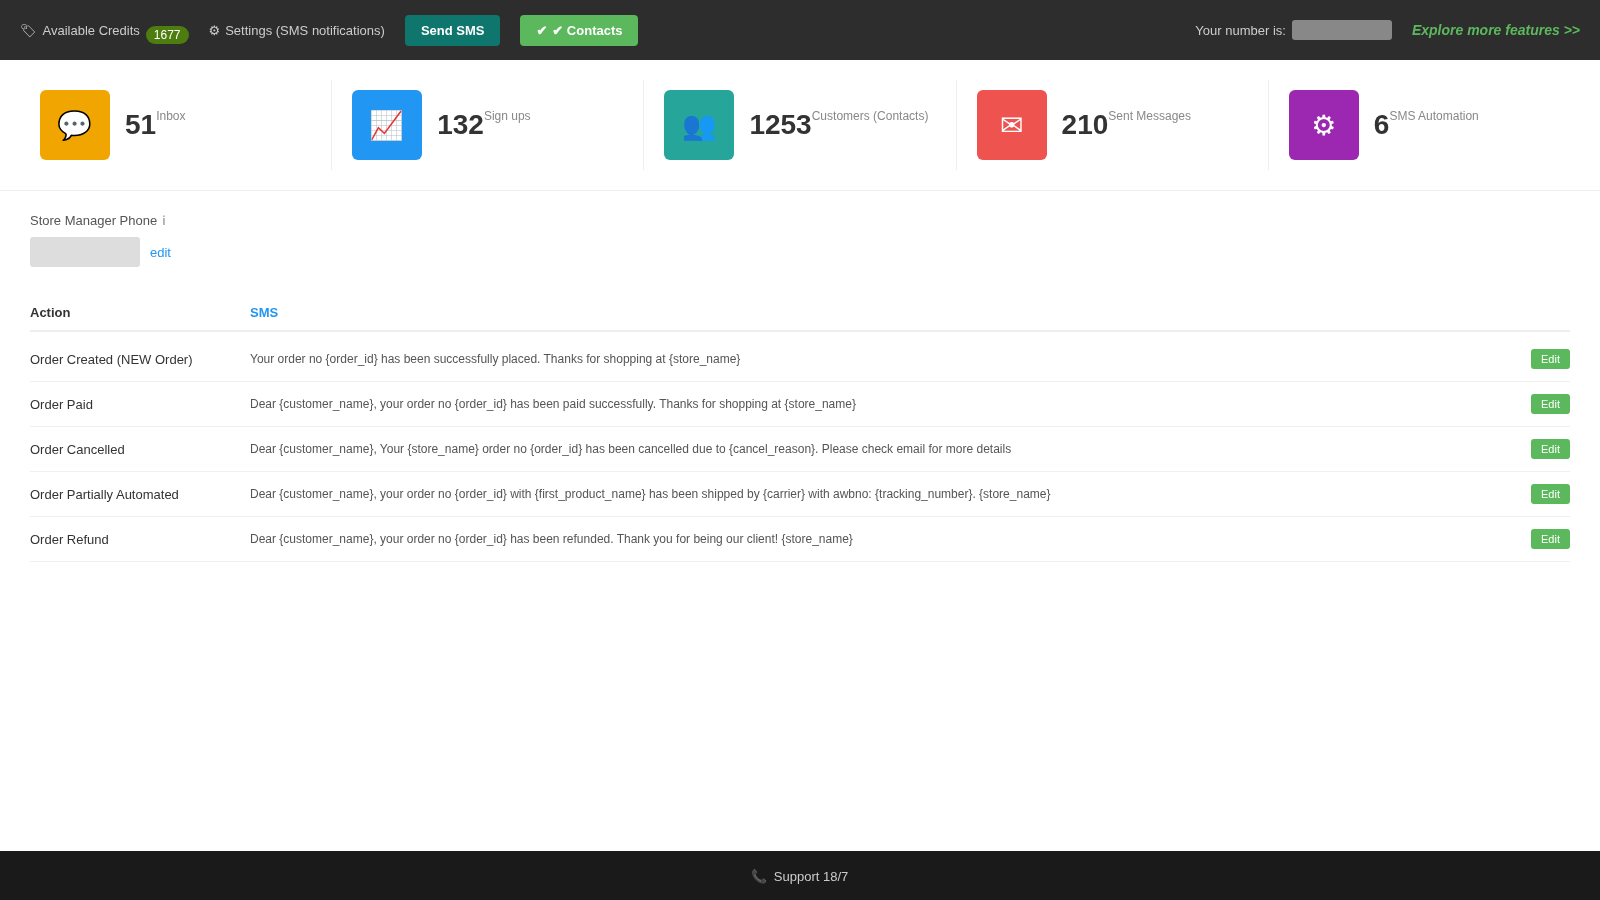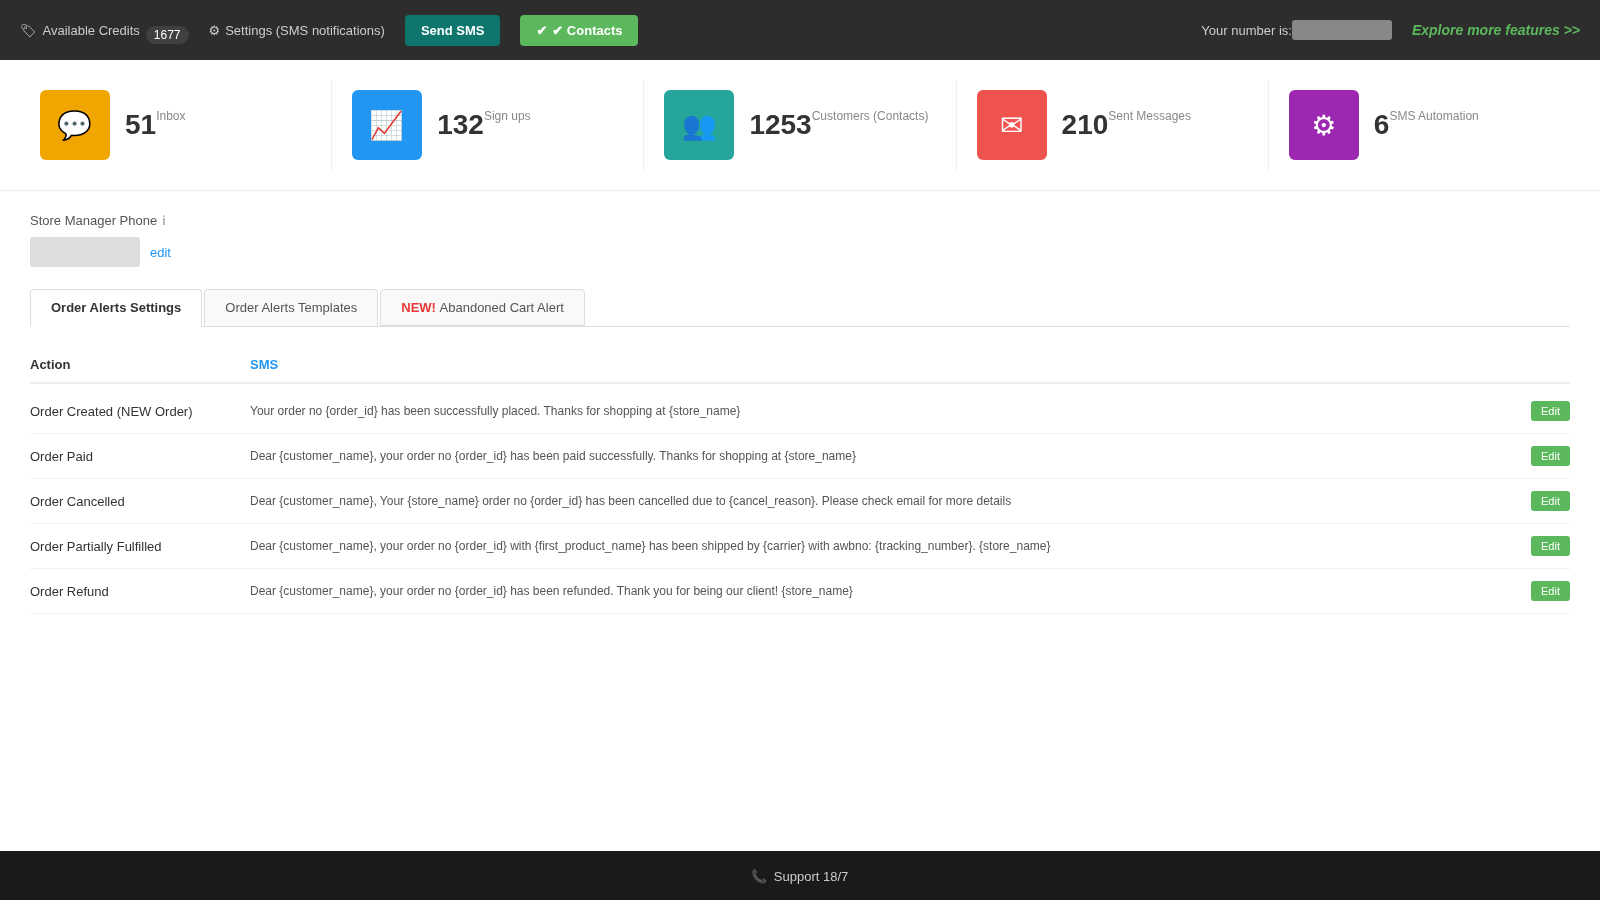--- a/index.html
+++ b/index.html
@@ -13,40 +13,40 @@
       align-items: center;
       padding: 0 20px;
       gap: 20px;
     }
     .topnav-left { display: flex; align-items: center; gap: 20px; flex: 1; }
     .credits-badge {
       display: flex; align-items: center; gap: 6px;
       color: #ccc; font-size: 13px;
     }
     .credits-badge .badge {
-      background: #404040; color: #fff;
+      background: #4d7c0f; color: #fff;
       border-radius: 10px; padding: 2px 8px; font-size: 12px; margin-top: 10px;
     }
     .settings-link {
       color: #ccc; font-size: 13px; display: flex; align-items: center; gap: 5px;
     }
     .btn-send-sms {
       background: #0f766e; color: #fff; border: none;
       padding: 8px 16px; border-radius: 4px; cursor: pointer; font-size: 13px;
       font-weight: bold;
     }
     .btn-upgrade {
       background: #5cb85c; color: #fff; border: none;
       padding: 8px 16px; border-radius: 4px; cursor: pointer; font-size: 13px;
       font-weight: bold; display: flex; align-items: center; gap: 5px;
     }
     .topnav-right {
       display: flex; align-items: center; gap: 20px;
     }
-    .your-number { color: #ccc; font-size: 13px; display: flex; align-items: center; }
+    .your-number { color: #ccc; font-size: 13px; display: flex; align-items: center; gap: 6px; }
     .number-placeholder {
       background: #888; width: 100px; height: 20px; border-radius: 3px; display: inline-block;
     }
     .explore-link {
       color: #5cb85c; font-size: 14px; font-style: italic; font-weight: bold;
       text-decoration: none;
     }
 
     
     .stats-row {
@@ -69,21 +69,21 @@
     .stat-icon.red { background: #ef5350; }
     .stat-icon.purple { background: #9c27b0; }
     .stat-info { display: flex; flex-direction: row; }
     .stat-number { font-size: 28px; font-weight: bold; color: #333; }
     .stat-label { font-size: 12px; color: #888; }
 
     
     .main-content { padding: 20px 30px; background: #fff; min-height: calc(900px - 60px - 120px - 60px); }
     .page-title { font-size: 22px; font-weight: bold; color: #333; margin-bottom: 20px; }
 
-    .store-manager-section { margin-bottom: 22px; }
+    .store-manager-section { margin-bottom: 28px; }
     .store-manager-label { font-size: 13px; color: #555; margin-bottom: 8px; display: flex; align-items: center; gap: 5px; }
     .phone-input-row { display: flex; align-items: center; gap: 10px; }
     .phone-placeholder {
       background: #ddd; width: 110px; height: 30px; border-radius: 3px; display: inline-block;
     }
     .edit-link { color: #2196f3; cursor: pointer; font-size: 13px; }
 
     
     .tabs { display: flex; border-bottom: 1px solid #ddd; margin-bottom: 20px; }
     .tab {
@@ -193,31 +193,20 @@
     <div class="store-manager-label">
       <span>Store Manager Phone</span>
       <span style="color:#888;">ℹ</span>
     </div>
     <div class="phone-input-row">
       <span class="phone-placeholder"></span>
       <a class="edit-link">edit</a>
     </div>
   </div>
 
-  <div class="tabs">
-    <div class="tab active">
-      <span>Order Alerts Settings</span>
-    </div>
-    <div class="tab">
-      <span>Order Alerts Templates</span>
-    </div>
-    <div class="tab new-badge">
-      <span class="tab-new">NEW! </span><span>Abandoned Cart Alert</span>
-    </div>
-  </div>
 
   <div class="table-header">
     <div class="col-action">Action</div>
     <div class="col-sms">SMS</div>
   </div>
 
   <div class="table-row">
     <div class="col-action">Order Created (NEW Order)</div>
     <div class="col-sms">Your order no {order_id} has been successfully placed. Thanks for shopping at {store_name}</div>
     <div class="col-edit">
@@ -232,21 +221,21 @@
     </div>
   </div>
   <div class="table-row">
     <div class="col-action">Order Cancelled</div>
     <div class="col-sms">Dear {customer_name}, Your {store_name} order no {order_id} has been cancelled due to {cancel_reason}. Please check email for more details</div>
     <div class="col-edit">
       <button class="btn-edit">Edit</button>
     </div>
   </div>
   <div class="table-row">
-    <div class="col-action">Order Partially Fulfilled</div>
+    <div class="col-action">Order Partially Automated</div>
     <div class="col-sms">Dear {customer_name}, your order no {order_id} with {first_product_name} has been shipped by {carrier} with awbno: {tracking_number}. {store_name}</div>
     <div class="col-edit">
       <button class="btn-edit">Edit</button>
     </div>
   </div>
   <div class="table-row">
     <div class="col-action">Order Refund</div>
     <div class="col-sms">Dear {customer_name}, your order no {order_id} has been refunded. Thank you for being our client! {store_name}</div>
     <div class="col-edit">
       <button class="btn-edit">Edit</button>

